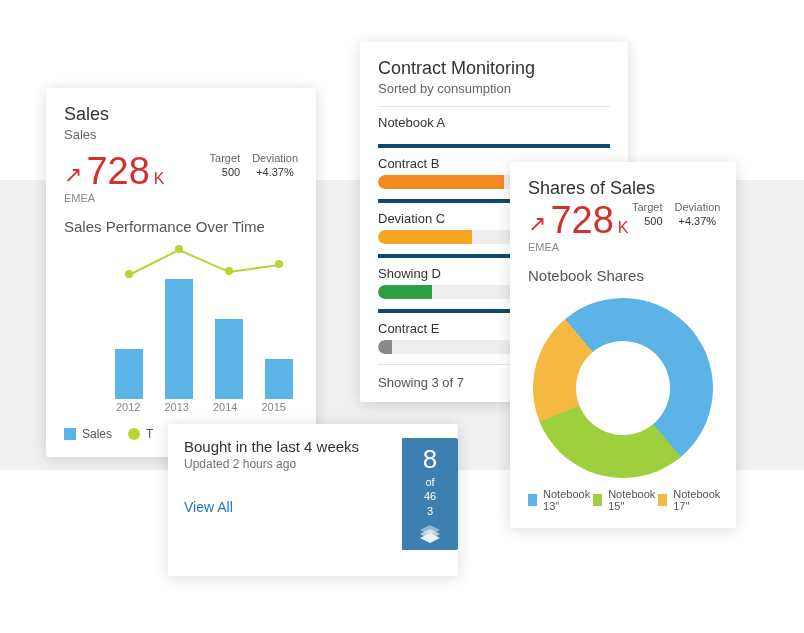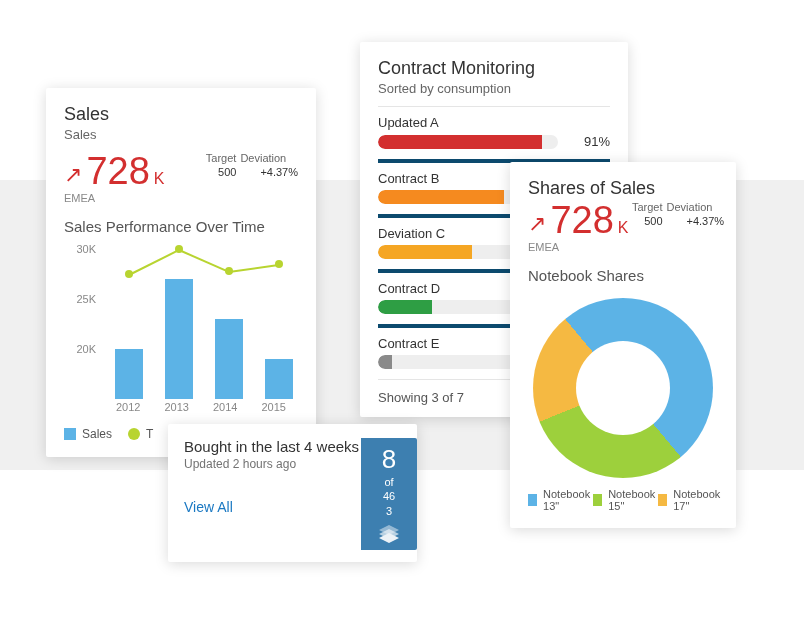--- a/index.html
+++ b/index.html
@@ -22,22 +22,22 @@
     padding: 16px 18px;
   }
   .card-title { font-size: 18px; color: #333; font-weight: 400; margin-bottom: 2px; }
   .card-subtitle { font-size: 13px; color: #666; margin-bottom: 10px; }
   .kpi-row { display: flex; align-items: flex-start; justify-content: space-between; margin-bottom: 2px; }
   .kpi-val { display: flex; align-items: baseline; color: #d32f2f; }
   .kpi-arrow { font-size: 22px; margin-right: 4px; position: relative; top: -2px; }
   .kpi-num { font-size: 38px; font-weight: 300; line-height: 1; }
   .kpi-unit { font-size: 16px; margin-left: 4px; font-weight: 300; }
   .kpi-right { font-size: 11px; color: #666; text-align: right; }
-  .kpi-right .hdr { display: flex; gap: 4px; align-items: flex-end; }
-  .kpi-right .vals { display: flex; gap: 24px; color: #333; margin-top: 2px; align-items: flex-end; }
+  .kpi-right .hdr { display: flex; gap: 12px; align-items: flex-end; }
+  .kpi-right .vals { display: flex; gap: 16px; color: #333; margin-top: 2px; align-items: flex-end; }
   .kpi-right .vals span:first-child { width: 34px; text-align: right; }
   .kpi-right .hdr span:first-child { width: 34px; text-align: right; }
   .region { font-size: 11px; color: #888; margin-bottom: 14px; }
   .section-title { font-size: 15px; color: #555; margin-bottom: 14px; }
 
   
   #sales { left: 46px; top: 88px; width: 270px; z-index: 5; }
   .barchart { position: relative; height: 170px; padding-left: 40px; }
   .y-ticks { position: absolute; left: 0; top: 0; bottom: 20px; width: 36px; }
   .y-tick { position: absolute; right: 4px; font-size: 11px; color: #888; transform: translateY(-50%); }
@@ -67,21 +67,21 @@
   .footer-text { font-size: 13px; color: #555; padding-top: 10px; border-top: 1px solid #e5e5e5; }
 
   
   #shares { left: 510px; top: 162px; width: 226px; z-index: 10; }
   .donut { width: 180px; height: 180px; margin: 8px auto 10px; position: relative; }
   .donut-ring { width: 100%; height: 100%; border-radius: 50%; }
   .donut-hole { position: absolute; left: 50%; top: 50%; width: 94px; height: 94px; background: #fff; border-radius: 50%; transform: translate(-50%,-50%); }
   .shares-legend { display: flex; justify-content: space-around; font-size: 11px; color: #555; }
 
   
-  #bought { left: 168px; top: 424px; width: 249px; z-index: 20; padding: 14px 0 12px 16px; display: flex; }
+  #bought { left: 168px; top: 424px; width: 290px; z-index: 20; padding: 14px 0 26px 16px; display: flex; }
   #bought .left { flex: 1; }
   #bought .title2 { font-size: 15px; color: #333; margin-bottom: 2px; }
   #bought .sub2 { font-size: 12px; color: #737373; margin-bottom: 28px; }
   .view-all { font-size: 14px; color: #1a78c2; cursor: pointer; }
   .countbox { width: 56px; background: #3d7fb0; color: #fff; display: flex; flex-direction: column; align-items: center; justify-content: center; padding: 6px 0; border-radius: 0 2px 2px 0; margin-right: 0; }
   .countbox .big { font-size: 26px; font-weight: 300; }
   .countbox .sm { font-size: 11px; line-height: 1.3; }
   .countbox svg { margin-top: 6px; }
 </style>
 </head>
@@ -106,25 +106,20 @@
       <div class="vals">
         <span>500</span>
         <span>+4.37%</span>
       </div>
     </div>
   </div>
   <div class="region">EMEA</div>
   <div class="section-title">Sales Performance Over Time</div>
 
   <div class="barchart">
-    <div class="y-ticks" id="yticks">
-        <div class="y-tick" style="top: 0px;">30K</div>
-        <div class="y-tick" style="top: 50px;">25K</div>
-        <div class="y-tick" style="top: 100px;">20K</div>
-      </div>
     <div class="plot" id="plot">
         <div class="bar" style="height: 50px; left: 11px;"></div>
         <div class="bar" style="height: 120px; left: 61px;"></div>
         <div class="bar" style="height: 80px; left: 111px;"></div>
         <div class="bar" style="height: 40px; left: 161px;"></div>
         <div class="line-seg" style="left: 25px; top: 25px; width: 55.9017px; transform: rotate(-26.5651deg);"></div>
         <div class="line-seg" style="left: 75px; top: 0px; width: 54.626px; transform: rotate(23.7495deg);"></div>
         <div class="line-seg" style="left: 125px; top: 22px; width: 50.4876px; transform: rotate(-7.96961deg);"></div>
         <div class="line-pt" style="left: 25px; top: 25px;"></div>
         <div class="line-pt" style="left: 75px; top: 0px;"></div>
@@ -149,46 +144,40 @@
       <span>T</span>
     </div>
   </div>
 </div>
 
 <div id="contracts" class="card">
   <div class="card-title">Contract Monitoring</div>
   <div class="card-subtitle">Sorted by consumption</div>
   <div id="contract-list">
       <div class="contract">
-        <div class="contract-name">Updated A</div>
-        <div class="contract-row">
-          <div class="bar-track">
-            <div class="bar-fill" style="width: 91%; background: rgb(211, 47, 47);"></div>
-          </div>
-          <span class="pct">91%</span>
-        </div>
+        <div class="contract-name">Notebook A</div>
       </div>
       <div class="contract">
         <div class="contract-name">Contract B</div>
         <div class="contract-row">
           <div class="bar-track">
             <div class="bar-fill" style="width: 70%; background: rgb(245, 138, 31);"></div>
           </div>
         </div>
       </div>
       <div class="contract">
         <div class="contract-name">Deviation C</div>
         <div class="contract-row">
           <div class="bar-track">
             <div class="bar-fill" style="width: 52%; background: rgb(245, 166, 35);"></div>
           </div>
         </div>
       </div>
       <div class="contract">
-        <div class="contract-name">Contract D</div>
+        <div class="contract-name">Showing D</div>
         <div class="contract-row">
           <div class="bar-track">
             <div class="bar-fill" style="width: 30%; background: rgb(46, 158, 68);"></div>
           </div>
         </div>
       </div>
       <div class="contract">
         <div class="contract-name">Contract E</div>
         <div class="contract-row">
           <div class="bar-track">

